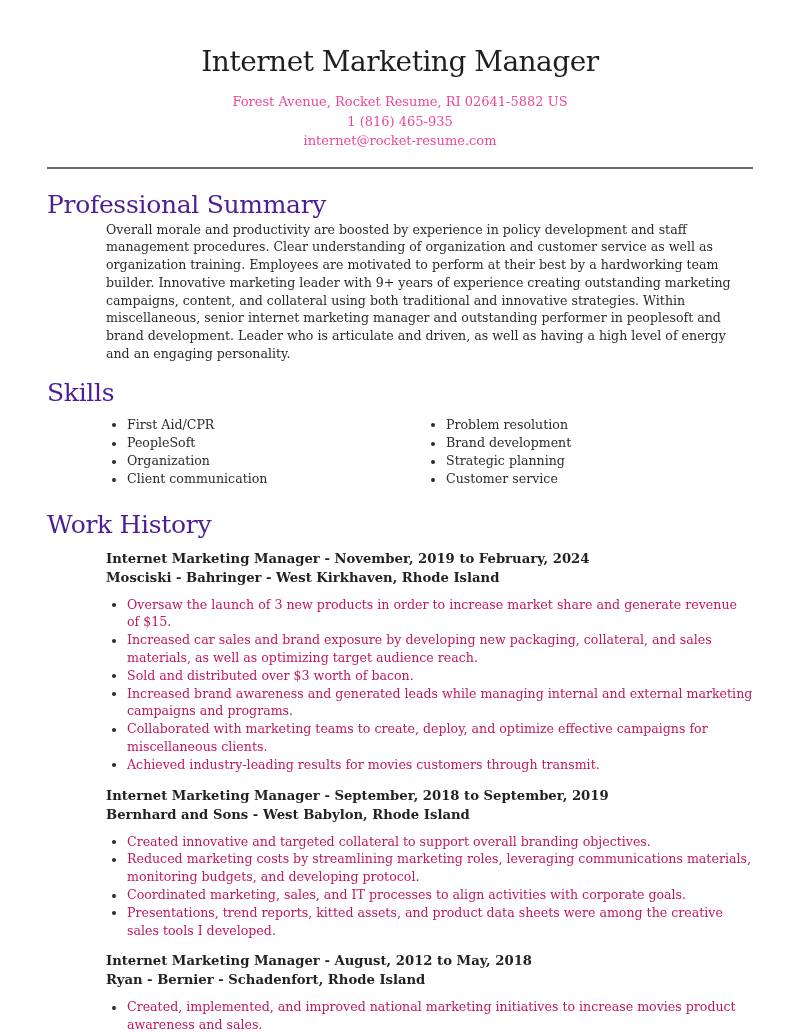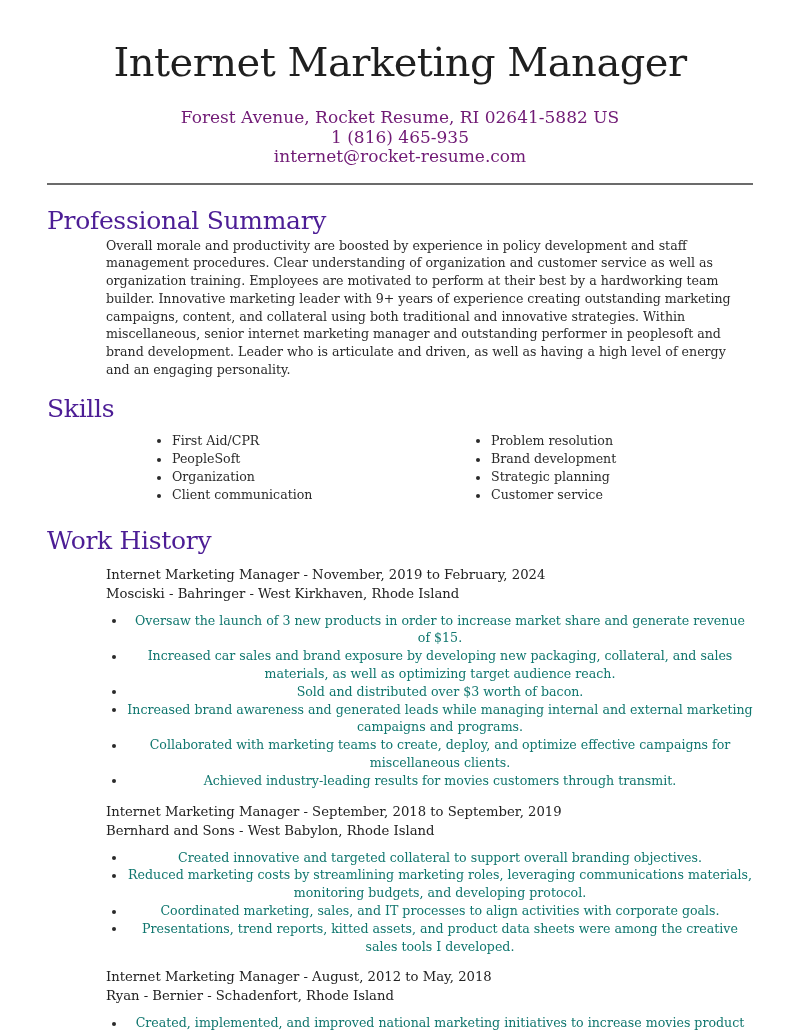--- a/index.html
+++ b/index.html
@@ -5,52 +5,52 @@
   html, body { margin: 0; padding: 0; background: #ffffff; }
   body {
     width: 800px; height: 1035px; overflow: hidden;
     font-family: "DejaVu Serif", "Liberation Serif", serif;
     color: #2a2a2a;
     position: relative;
   }
   .page { padding: 0 47px; }
   .header { text-align: center; padding-top: 40px; }
   .name {
-    font-size: 40px; font-weight: normal; color: #1f1f1f;
+    font-size: 28px; font-weight: normal; color: #1f1f1f;
     margin: 0; line-height: 44px; letter-spacing: -0.5px;
   }
-  .contact { margin-top: 24px; font-size: 17px; line-height: 19.5px; color: #701a75; }
+  .contact { margin-top: 8px; font-size: 13px; line-height: 19.5px; color: #ec4899; }
   .rule { height: 2px; background: #6b6b6b; margin: 16px 0 0 0; }
   .section-title {
     font-size: 25px; font-weight: normal; color: #4c1d95;
     margin: 0; line-height: 32px; letter-spacing: -0.3px;
   }
   .summary-title { margin-top: 20px; }
   .indent { padding-left: 59px; }
   .summary {
     font-size: 12.6px; line-height: 17.8px; margin-top: 0; color: #2a2a2a;
   }
   .skills-title { margin-top: 14px; }
   .skills {
     display: flex; margin-top: 7px; font-size: 12.6px; line-height: 18.2px;
   }
   .skills ul { margin: 0; padding-left: 21px; list-style: none; }
   .skills ul.col1 { width: 298px; }
-  .skills li, .bullets li { position: relative; margin-left: 45px; }
+  .skills li, .bullets li { position: relative; }
   .skills li::before, .bullets li::before {
     content: ""; position: absolute; left: -15px; top: 7.5px;
     width: 4px; height: 4px; background: #2a2a2a; border-radius: 50%;
   }
   .work-title { margin-top: 20px; }
   .job { margin-top: 8px; }
   .job + .job { margin-top: 12px; }
-  .job-line { font-size: 13.2px; line-height: 19px; color: #222; }
+  .job-line { font-size: 13.2px; line-height: 19px; color: #222; font-weight: bold; }
   .bullets {
     list-style: none; margin: 9px 0 0 0; padding-left: 21px;
-    font-size: 12.6px; line-height: 17.8px; color: #0f766e; text-align: center;
+    font-size: 12.6px; line-height: 17.8px; color: #be185d;
   }
   .bullets li { margin: 0; }
 </style>
 </head>
 <body>
 
 <div class="page">
 
   <div class="header">
     <h1 class="name">Internet Marketing Manager</h1>

